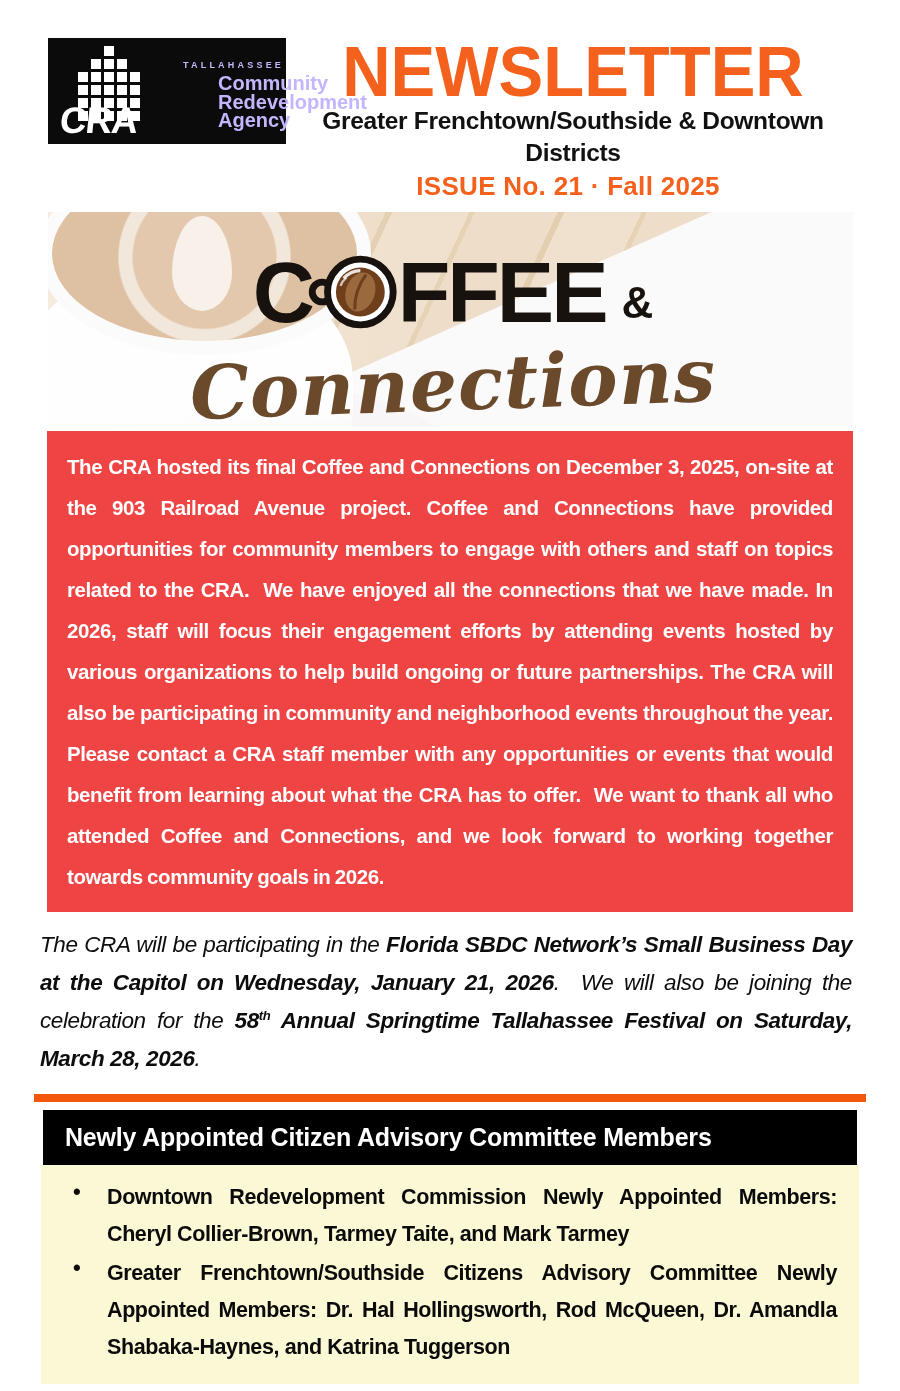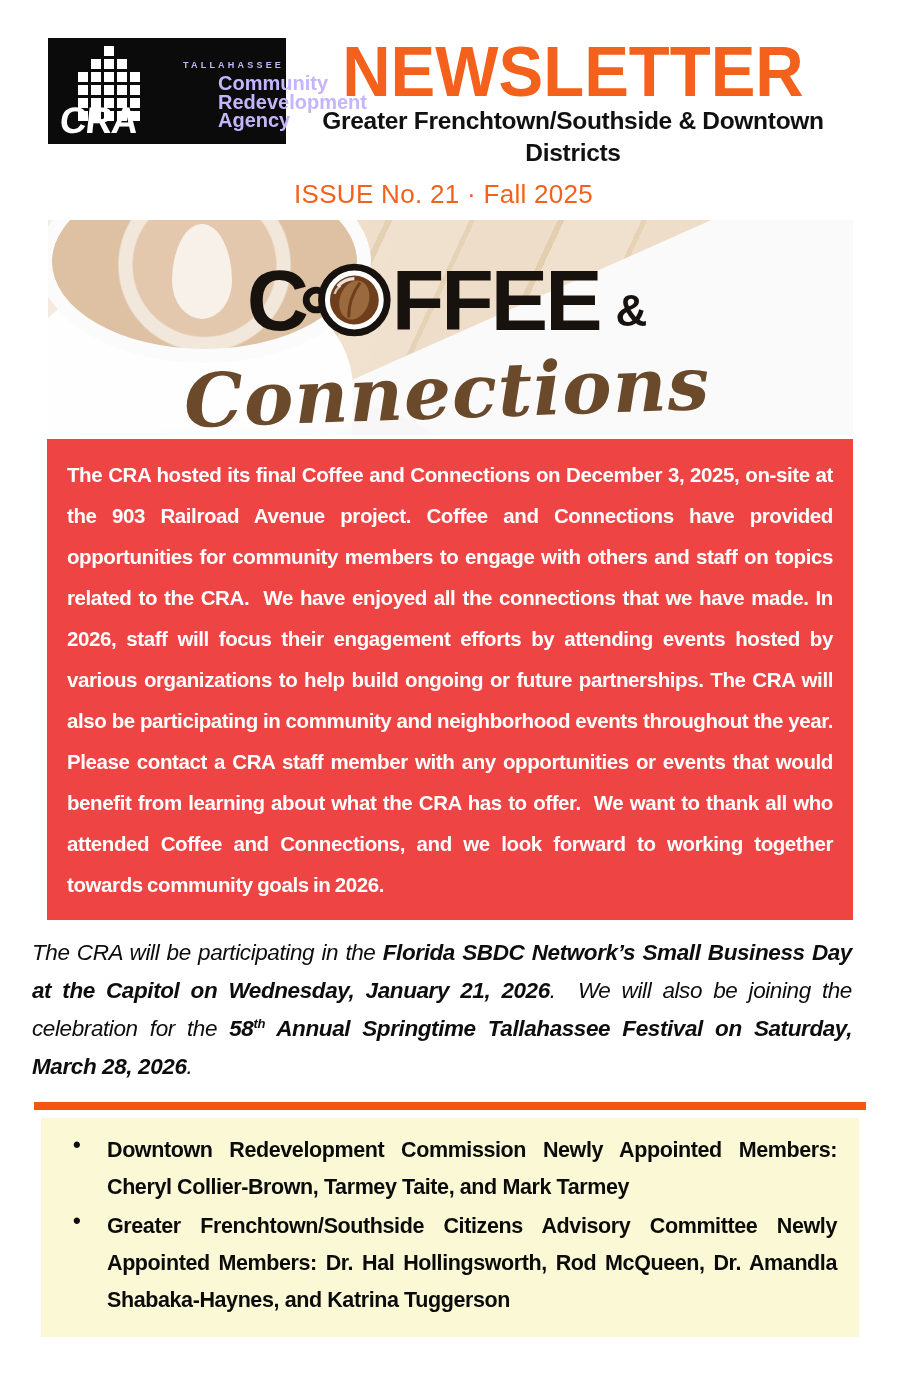--- a/index.html
+++ b/index.html
@@ -21,56 +21,56 @@
   .sq.on{background:#ffffff;}
   .logo-cra{position:absolute;left:12px;top:62px;color:#fff;font-size:37px;font-weight:900;
     transform:skewX(-6deg);letter-spacing:-1px;}
   .logo-right{position:absolute;left:135px;top:22px;color:#c4b5fd;}
   .logo-tally{font-size:9px;letter-spacing:3.2px;font-weight:700;margin-bottom:4px;}
   .logo-line{font-size:20px;line-height:18.5px;font-weight:600;margin-left:35px;}
   .header-right{flex:1;margin-left:8px;text-align:center;}
   .nl-title{color:#F4611C;font-size:67px;line-height:64px;font-weight:900;letter-spacing:0px;
     transform:scaleY(1.05);transform-origin:top;}
   .nl-subtitle{color:#111;font-size:24.5px;font-weight:800;line-height:32px;margin-top:3px;letter-spacing:-0.3px;}
-  .nl-issue{color:#F4611C;font-size:26px;font-weight:400;text-align:left;margin-top:10px;padding-right:10px;letter-spacing:0.3px;}
+  .nl-issue{color:#F4611C;font-size:26px;font-weight:700;text-align:center;margin-top:2px;padding-right:10px;letter-spacing:0.3px;}
 
   
   .hero{position:relative;margin:10px 47px 0 48px;height:215px;overflow:hidden;
     background:
       linear-gradient(100deg, rgba(255,255,255,.35), rgba(255,255,255,0) 45%),
       repeating-linear-gradient(115deg,#eedcc6 0 70px,#e2ccab 70px 75px,#ecd8bf 75px 150px,#dfc7a4 150px 156px);
   }
   .hero-cloth{position:absolute;right:-80px;bottom:-170px;width:620px;height:330px;
     background:#fbfafb;transform:rotate(-24deg);border-radius:40px;}
   .saucer{position:absolute;left:-70px;top:168px;width:470px;height:140px;background:#f7f5f6;border-radius:50%;}
   .cup-handle{position:absolute;left:-26px;top:112px;width:76px;height:76px;background:#f3f1f3;border-radius:50%;}
   .cup-body{position:absolute;left:-30px;top:55px;width:335px;height:270px;
     background:linear-gradient(175deg,#fefefe 55%,#e9e9ee);border-radius:42% 42% 48% 48%;}
   .cup-foam{position:absolute;left:-10px;top:-60px;width:305px;height:175px;border-radius:50%;
     border:14px solid #fcfbfc;
     background:radial-gradient(circle at 50% 52%,#e0bfa0 0 40%,#efe3d6 41% 48%,#d9b794 49% 100%);}
   .foam-leaf{position:absolute;left:120px;top:50px;width:60px;height:95px;border-radius:50% 50% 50% 50%/60% 60% 40% 40%;
     background:rgba(255,255,255,.75);}
   .hero-haze{position:absolute;inset:0;background:rgba(255,255,255,.14);}
-  .hero-title{position:absolute;left:49px;top:40px;width:700px;text-align:center;}
+  .hero-title{position:absolute;left:55px;top:40px;width:700px;text-align:center;}
   .coffee-line{font-size:86px;font-weight:900;letter-spacing:-3px;color:#17120d;line-height:80px;white-space:nowrap;}
   .cup-icon{display:inline-block;width:84px;height:80px;vertical-align:-10px;margin:0 1px;}
   .amp{font-size:44px;font-weight:900;letter-spacing:0;margin-left:16px;vertical-align:4px;}
   .script-word{font-family:"DejaVu Serif", serif;font-style:italic;font-weight:bold;
     font-size:74px;color:#6B4A2B;letter-spacing:1px;line-height:74px;margin-top:4px;
     transform:rotate(-2deg);}
 
   
   .article-box{margin:4px 47px 0 47px;background:#ef4444;color:#ffffff;
     padding:15px 20px 15px 20px;}
   .article-box p{margin:0;font-size:20.5px;font-weight:700;line-height:41px;
     text-align:justify;letter-spacing:-0.4px;word-spacing:-1px;white-space:pre-wrap;}
 
   
-  .events{margin:14px 48px 0 32px;font-style:italic;font-size:22.5px;line-height:38px;
+  .events{margin:14px 48px 0 40px;font-style:italic;font-size:22.5px;line-height:38px;
     text-align:justify;color:#0d0d0d;letter-spacing:-0.4px;white-space:pre-wrap;}
   .events sup{font-size:58%;vertical-align:super;line-height:0;}
 
   
   .divider{margin:16px 34px 8px 34px;height:8px;background:#F2570D;}
 
   
   .committee-header{margin:0 43px;background:#000;color:#fff;
     font-size:25px;font-weight:800;padding:13px 22px;letter-spacing:-0.2px;}
   .committee-body{margin:0 41px;background:#FBF8D5;padding:12px 22px 18px 22px;
@@ -160,20 +160,21 @@
 
   <section class="article-box">
     <p>The CRA hosted its final Coffee and Connections on December 3, 2025, on-site at the 903 Railroad Avenue project. Coffee and Connections have provided opportunities for community members to engage with others and staff on topics related to the CRA.  We have enjoyed all the connections that we have made. In 2026, staff will focus their engagement efforts by attending events hosted by various organizations to help build ongoing or future partnerships. The CRA will also be participating in community and neighborhood events throughout the year. Please contact a CRA staff member with any opportunities or events that would benefit from learning about what the CRA has to offer.  We want to thank all who attended Coffee and Connections, and we look forward to working together towards community goals in 2026.</p>
   </section>
 
   <p class="events"><span>The CRA will be participating in the </span><span style="font-weight: 800;">Florida SBDC Network’s Small Business Day at the Capitol on Wednesday, January 21, 2026</span><span>.  We will also be joining the celebration for the </span><span style="font-weight: 800;">58</span><sup style="font-weight: 800;">th</sup><span style="font-weight: 800;"> Annual Springtime Tallahassee Festival on Saturday, March 28, 2026</span><span>.</span></p>
 
   <div class="divider"></div>
 
   <section>
+    <div class="committee-header">Newly Appointed Citizen Advisory Committee Members</div>
     <div class="committee-body">
       <ul>
         <li class="bullet-item">
           <span class="bullet-dot">•</span>
           <div class="bullet-text">Downtown Redevelopment Commission Newly Appointed Members: Cheryl Collier-Brown, Tarmey Taite, and Mark Tarmey</div>
         </li>
         <li class="bullet-item">
           <span class="bullet-dot">•</span>
           <div class="bullet-text">Greater Frenchtown/Southside Citizens Advisory Committee Newly Appointed Members: Dr. Hal Hollingsworth, Rod McQueen, Dr. Amandla Shabaka-Haynes, and Katrina Tuggerson</div>
         </li>

